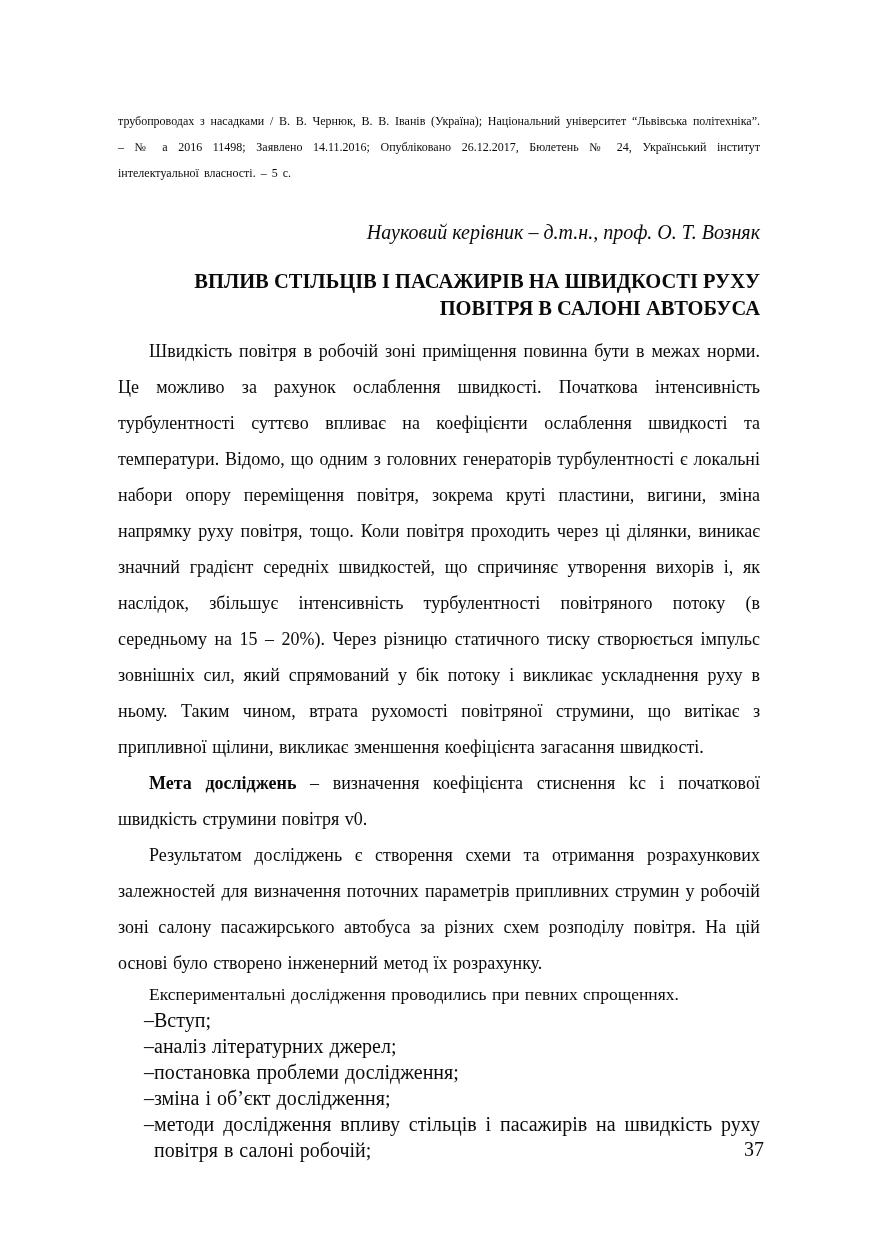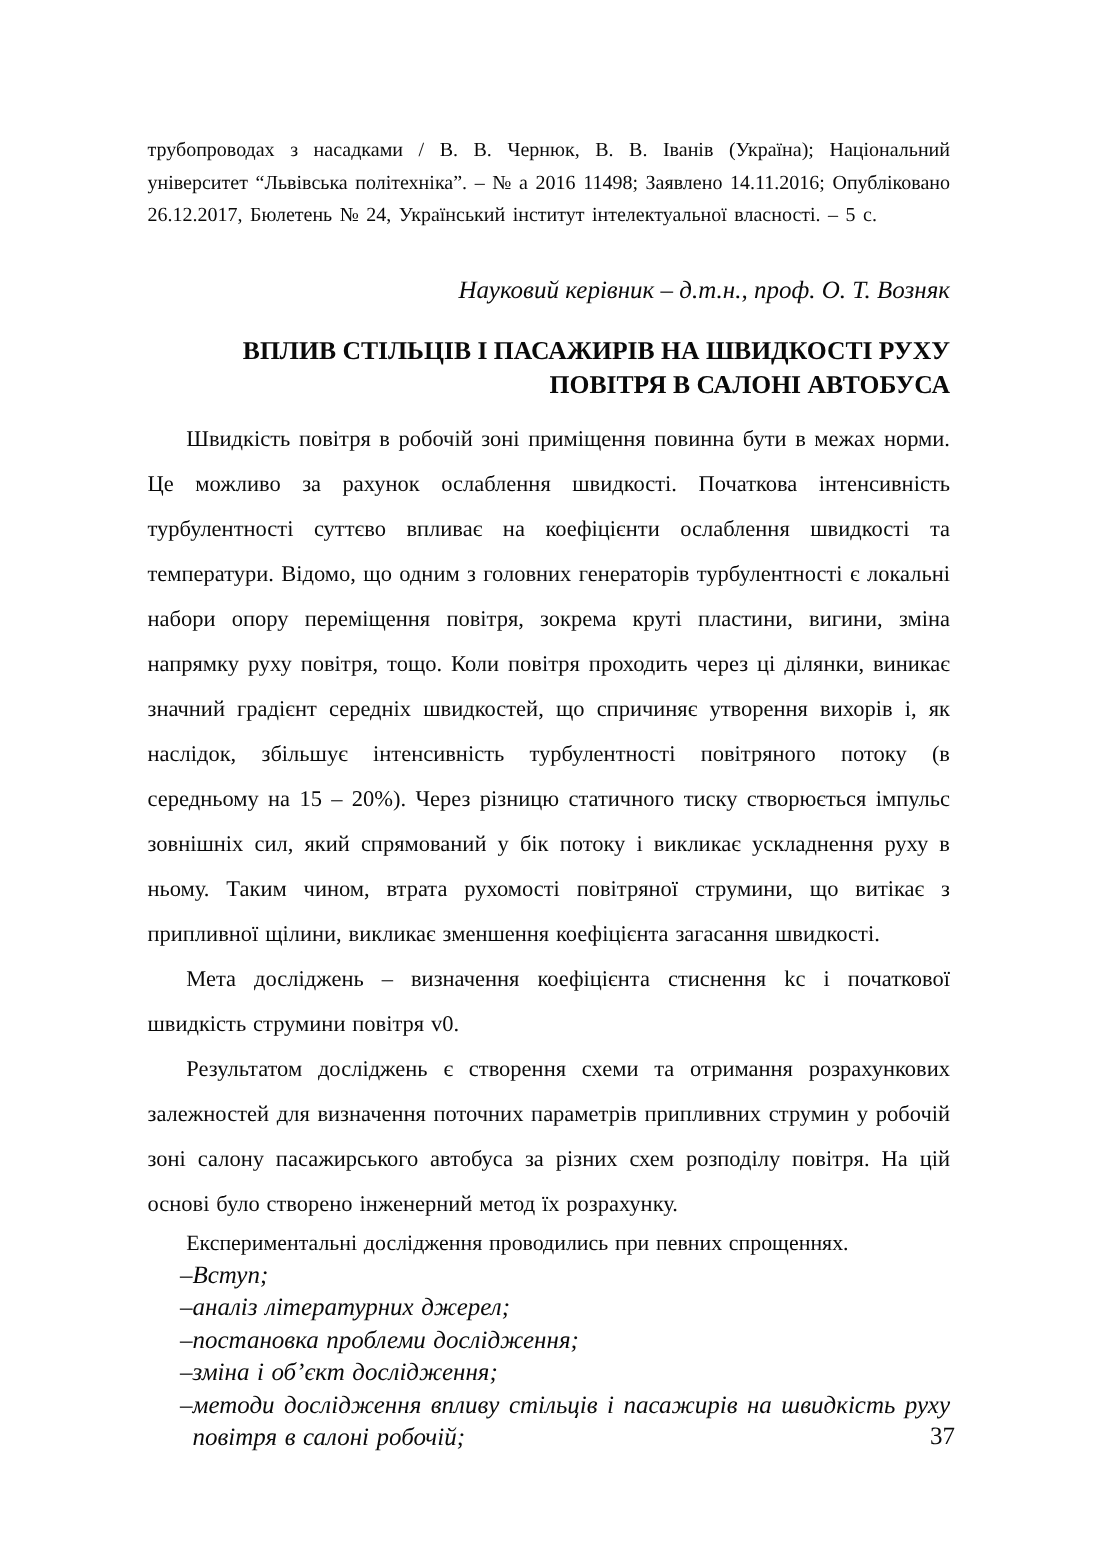--- a/index.html
+++ b/index.html
@@ -17,21 +17,21 @@
   }
   .page {
     position: relative;
     box-sizing: border-box;
     width: 875px;
     height: 1240px;
     padding: 108px 115px 0 118px;
   }
   .ref-paragraph {
     margin: 0;
-    font-size: 16px;
+    font-size: 12px;
     line-height: 26px;
     text-align: justify;
     word-spacing: 2px;
   }
   .byline {
     margin-top: 33px;
     text-align: right;
     font-size: 20px;
     line-height: 27px;
   }
@@ -52,21 +52,21 @@
     margin: 0;
     font-size: 18px;
     line-height: 36px;
     text-align: justify;
     word-spacing: 1px;
   }
   .indent {
     text-indent: 31px;
   }
   .bold-lead {
-    font-weight: normal;
+    font-weight: bold;
   }
   .small-note {
     font-size: 17.5px;
     line-height: 26px;
   }
   .theses-heading {
     margin: 29px 0 3px 0;
     text-align: center;
     font-size: 20px;
     line-height: 26px;
@@ -84,21 +84,20 @@
   }
   .theses-item .marker {
     flex: 0 0 33px;
     box-sizing: border-box;
     padding-left: 26px;
   }
   .theses-item .item-text {
     flex: 1 1 auto;
     text-align: justify;
     word-spacing: 1px;
-    font-style: italic;
   }
   .page-number {
     position: absolute;
     top: 1136px;
     right: 111px;
     font-size: 20px;
     line-height: 26px;
   }
 </style>
 </head>

